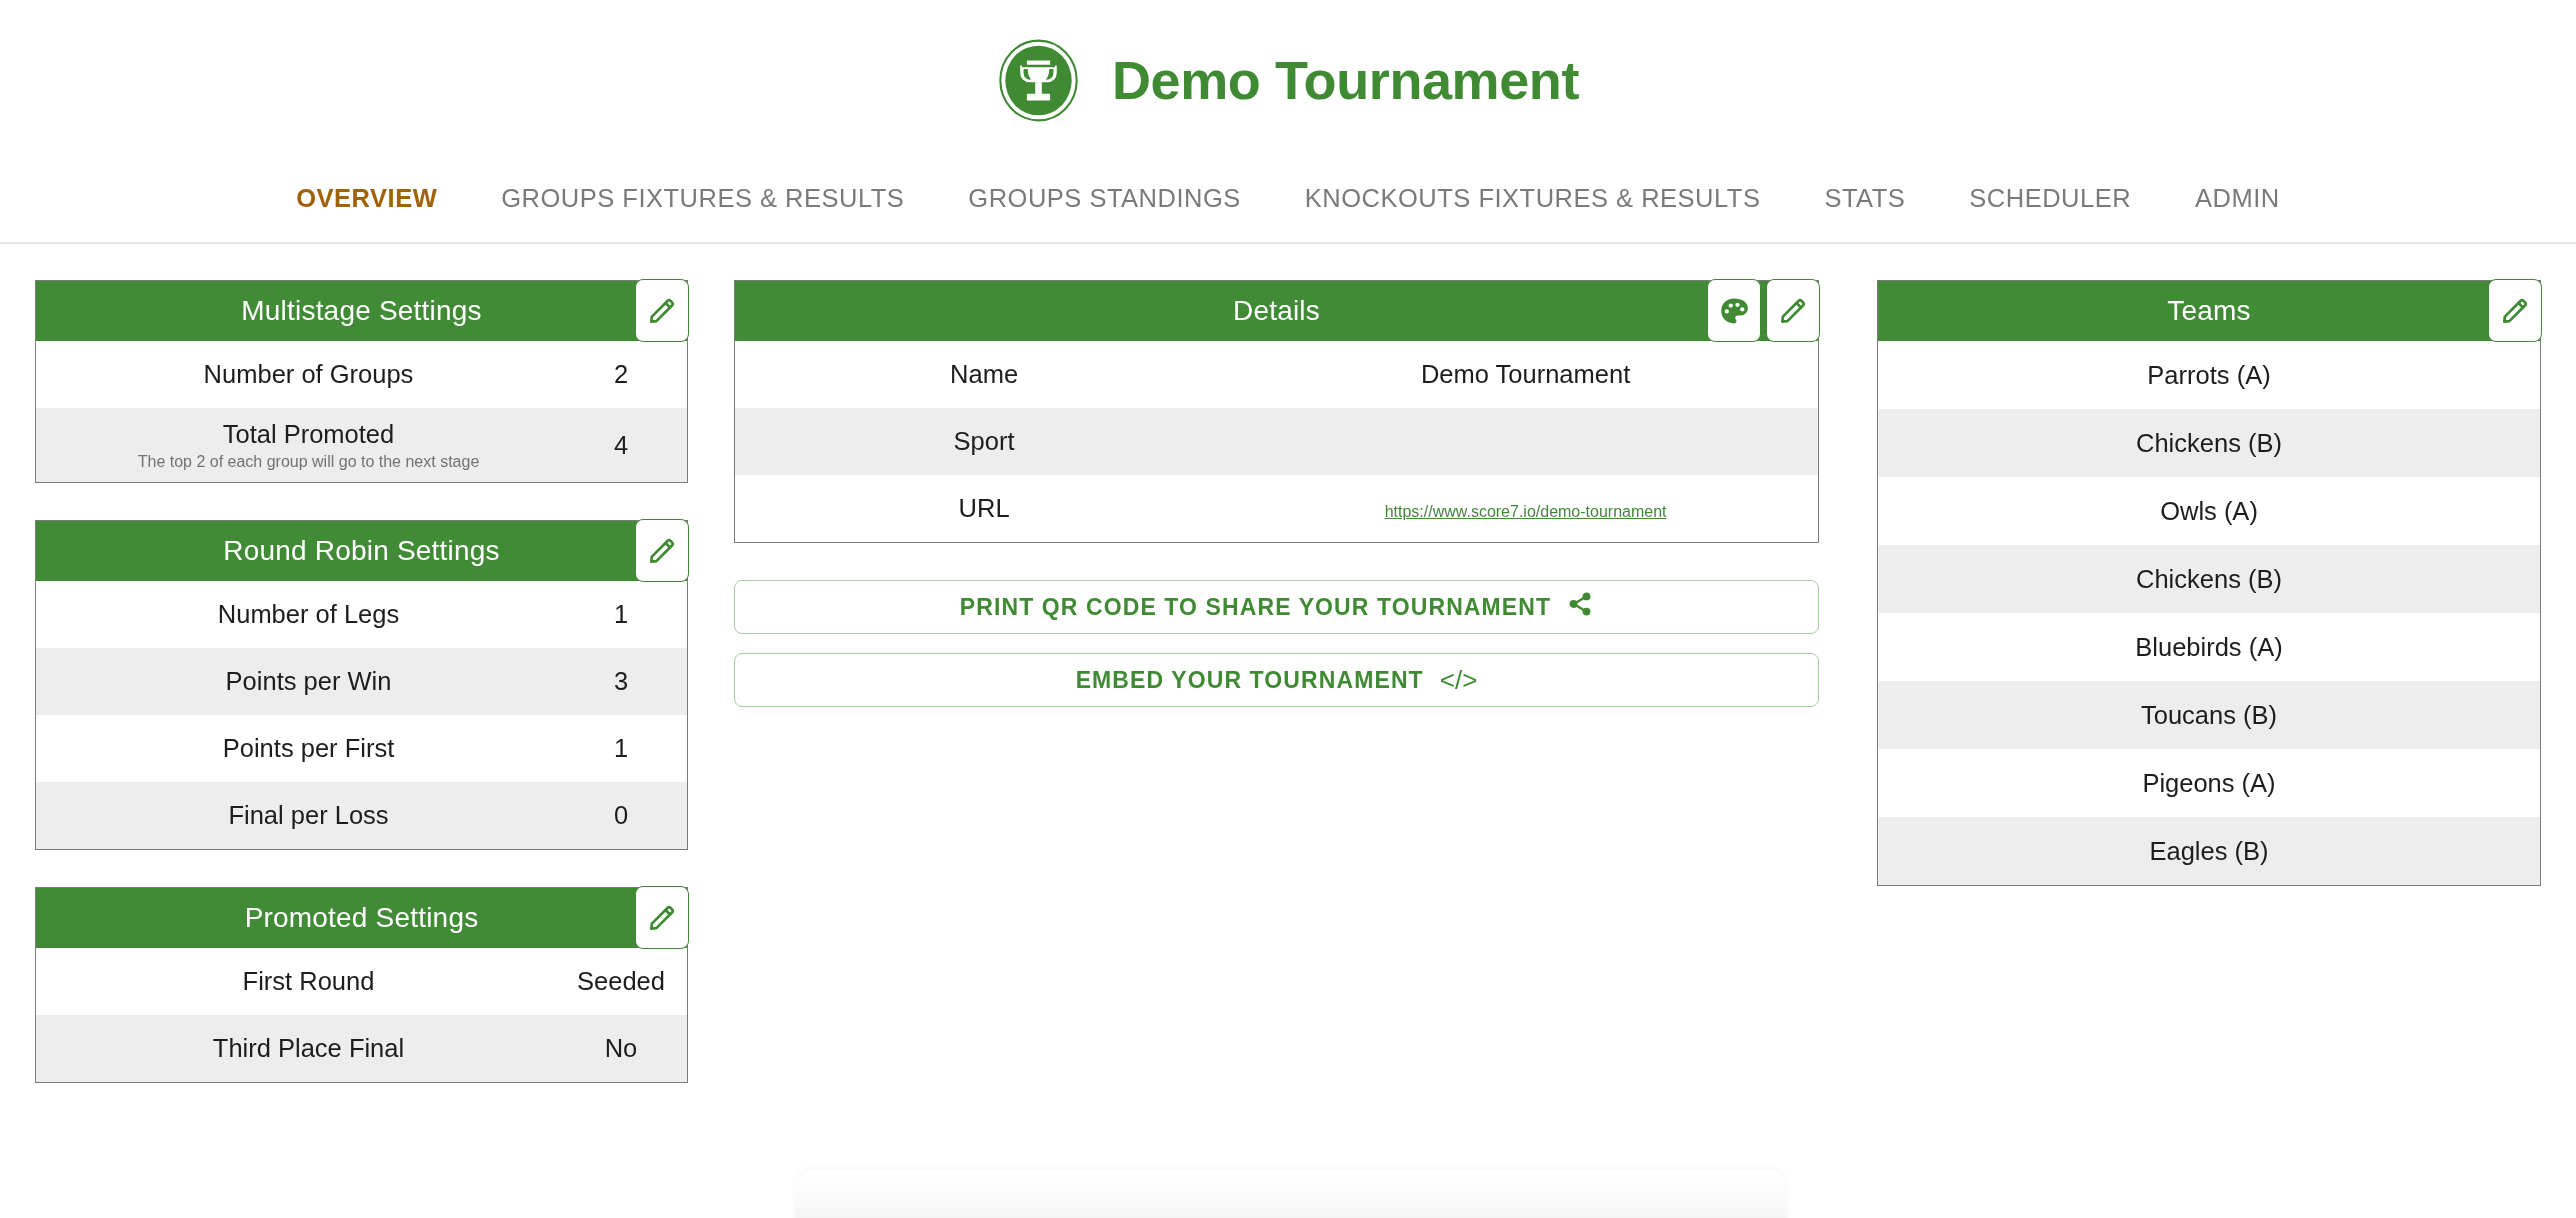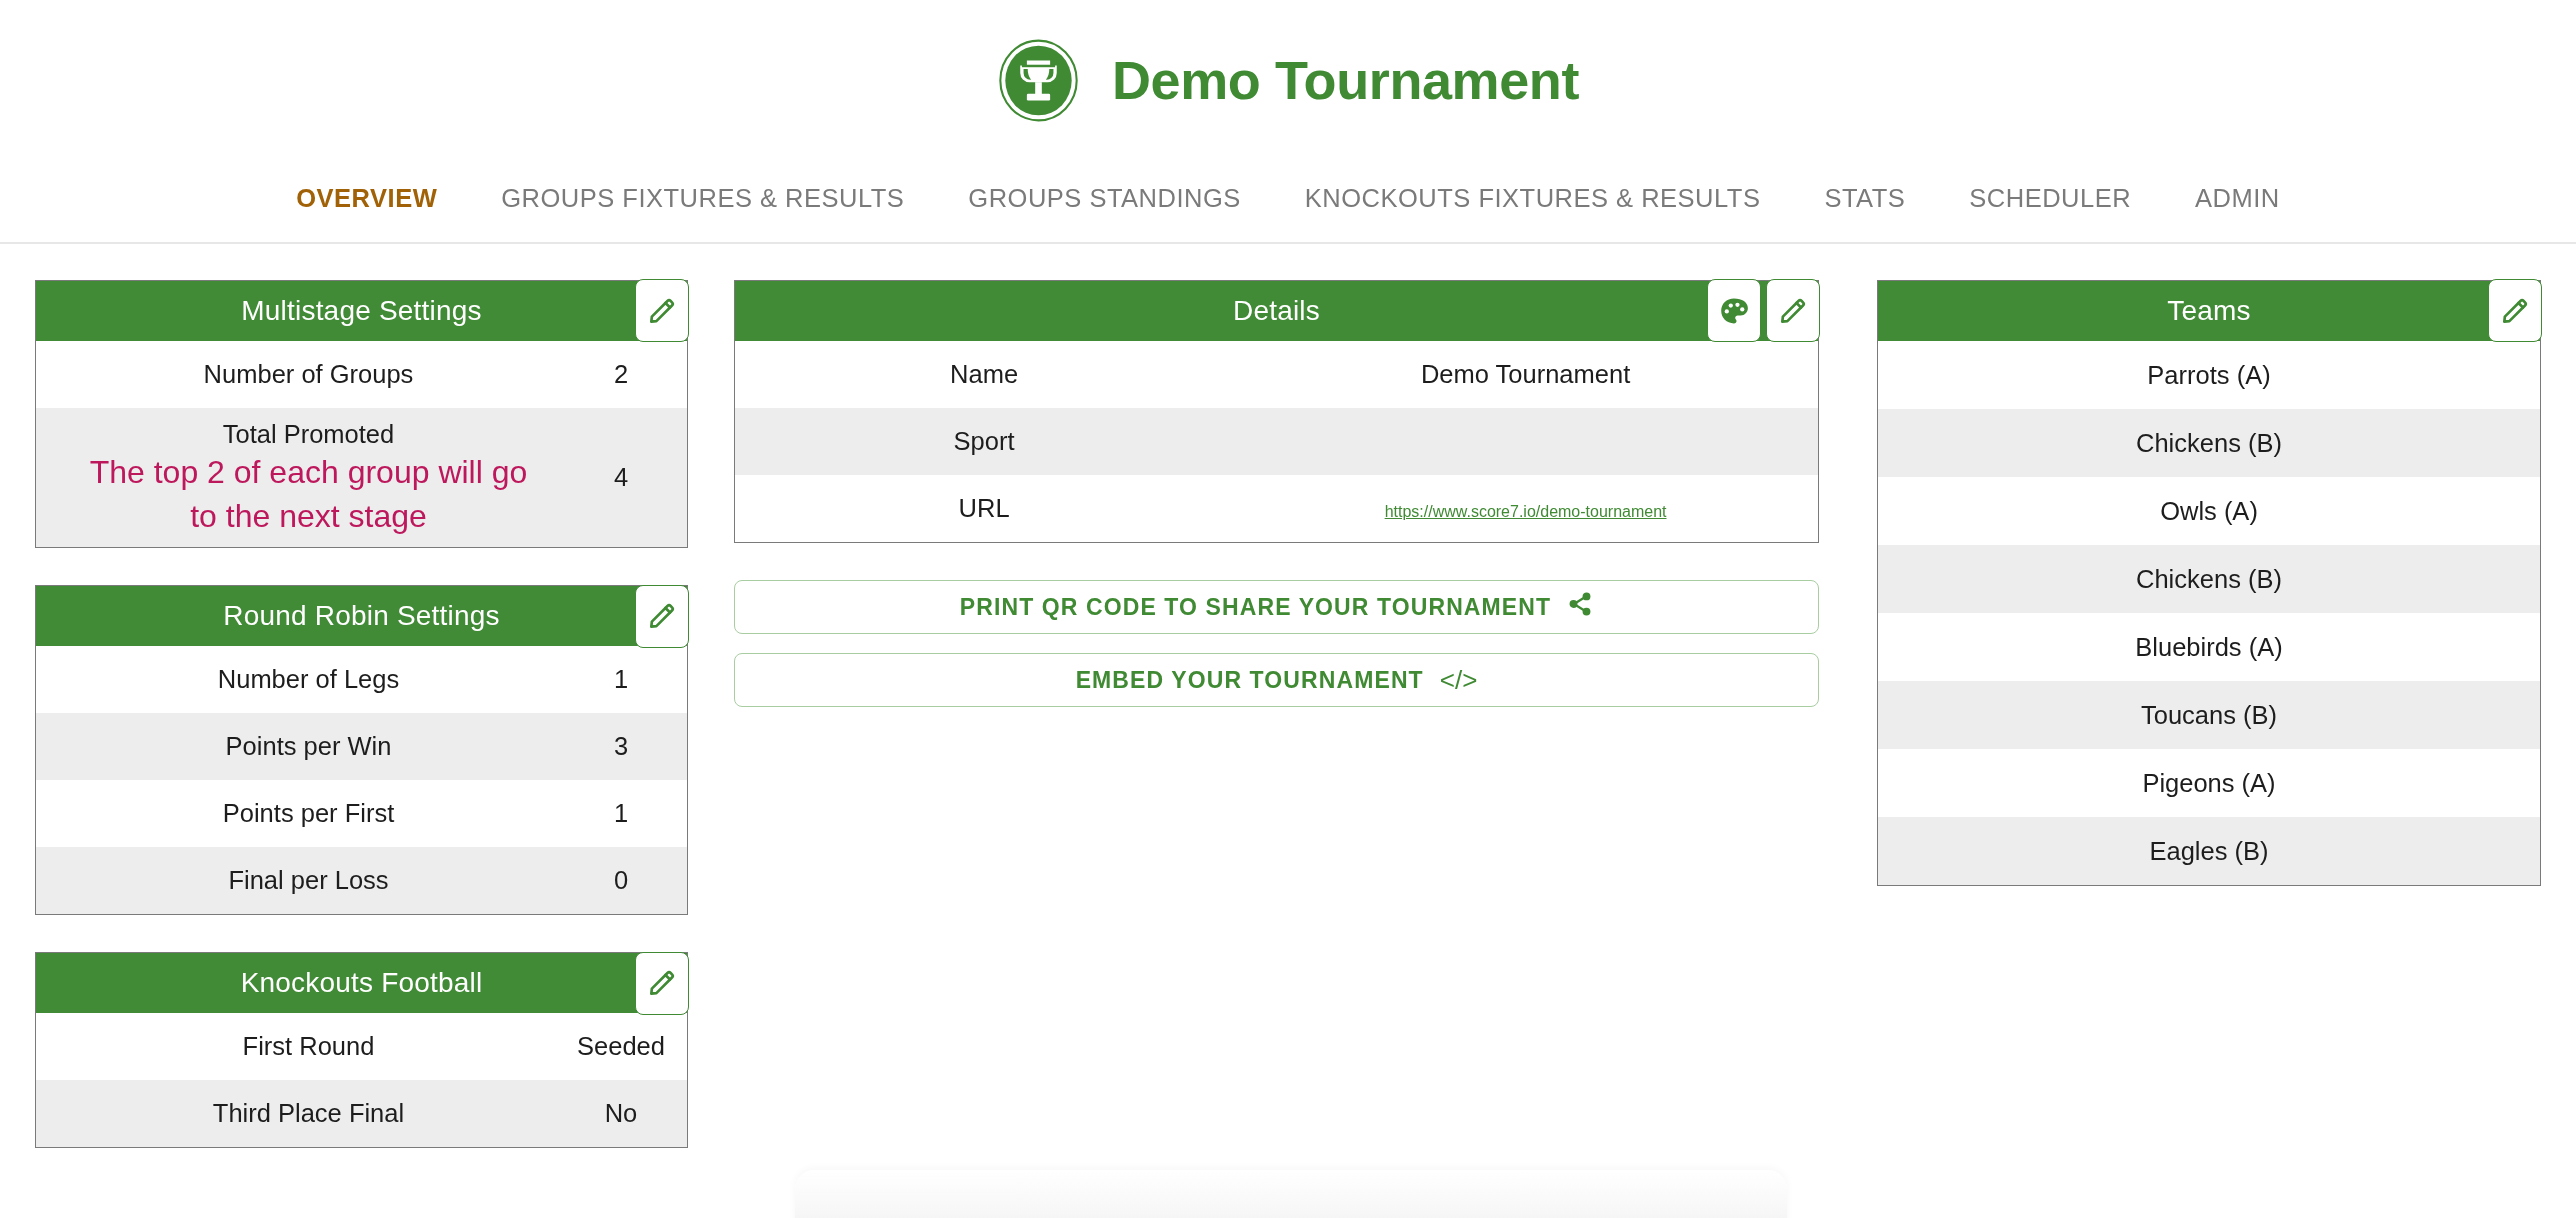--- a/index.html
+++ b/index.html
@@ -115,22 +115,22 @@
   .row .label {
     flex: 1 1 auto;
     text-align: center;
     font-size: 25.5px;
     color: #1d1d1d;
     line-height: 1.36;
     padding-left: 26px;
   }
   .row .label .sub {
     display: block;
-    font-size: 32px;
-    color: #be185d;
+    font-size: 16px;
+    color: #737373;
     padding: 0 23px;
   }
   .row .value {
     flex: 0 0 132px;
     text-align: center;
     font-size: 25.5px;
     color: #1d1d1d;
   }
 
   
@@ -272,21 +272,21 @@
         <div class="value">1</div>
       </div>
       <div class="row alt">
         <div class="label">Final per Loss</div>
         <div class="value">0</div>
       </div>
     </div>
 
     <div class="card">
       <div class="card-head">
-        <span class="card-head-title">Knockouts Football</span>
+        <span class="card-head-title">Promoted Settings</span>
         <div class="head-actions">
           <div class="icon-btn">
             <span>
               <svg viewBox="0 0 24 24" xmlns="http://www.w3.org/2000/svg" fill="none" stroke="#3F8A33" stroke-width="2" stroke-linecap="round" stroke-linejoin="round">
                 <path d="M4 20 L4.4 16.2 L16.1 4.5 a1.7 1.7 0 0 1 2.4 0 l1 1 a1.7 1.7 0 0 1 0 2.4 L7.8 19.6 Z"></path>
                 <path d="M14.6 6 L18 9.4"></path>
               </svg>
             </span>
           </div>
         </div>

